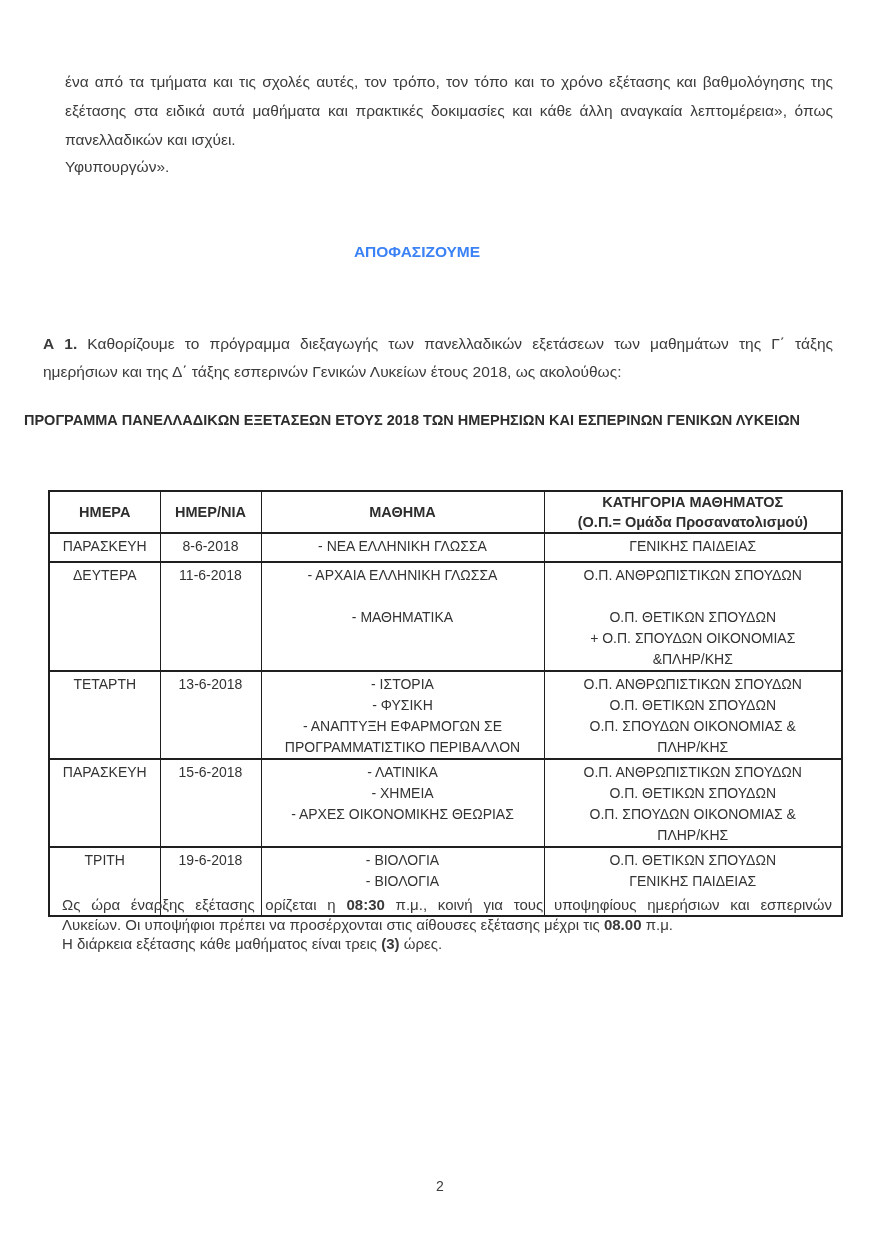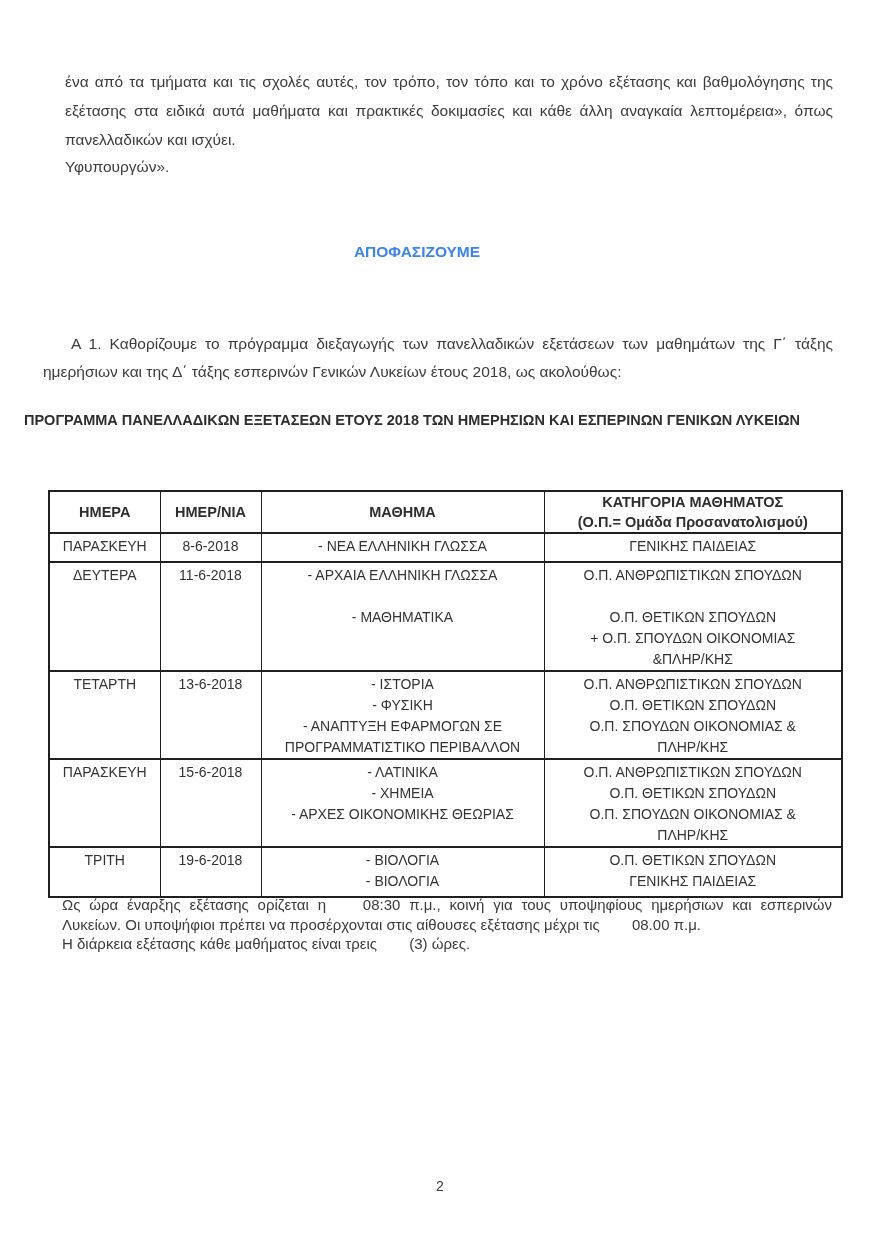--- a/index.html
+++ b/index.html
@@ -8,21 +8,21 @@
     background: #ffffff;
     font-family: "Liberation Sans", sans-serif;
     color: var(--text-color, #3b3b3b);
     position: relative;
     overflow: hidden;
   }
   .page { position: absolute; inset: 0; }
   .para { position: absolute; }
   .tl { display: block; }
   .tl.j { text-align: justify; text-align-last: justify; }
-  .b { font-weight: normal; margin-left: 28px; }
+  .b { font-weight: bold; }
 
   .p1 { left: 65px; top: 67px; width: 768px; font-size: 15.5px; line-height: 29px; }
   .p5 { left: 65px; top: 155px; width: 768px; font-size: 15.5px; line-height: 23px; }
 
   .heading {
     position: absolute; top: 243px; left: 417px; transform: translateX(-50%);
     font-weight: bold; font-size: 15.5px; color: #3b82f6; white-space: nowrap;
   }
   .a1 { left: 43px; top: 330px; width: 790px; font-size: 15.5px; line-height: 28px; }
 
@@ -45,21 +45,21 @@
   table.sched { border: 2px solid var(--border-color, #1f1f1f); }
   table.sched thead th {
     vertical-align: middle; font-weight: bold;
     font-size: 14.5px; line-height: 20px; height: 40px; color: #2e2e2e;
   }
   table.sched td { line-height: 21px; padding-top: 2px; }
   tbody tr:nth-child(1) { height: 29px; }
   tbody tr:nth-child(2) { height: 104px; }
   tbody tr:nth-child(3) { height: 79px; }
   tbody tr:nth-child(4) { height: 80px; }
-  tbody tr:nth-child(5) { height: 50px; }
+  tbody tr:nth-child(5) { height: 69px; }
   .cl { display: block; }
 
   .closing { left: 62px; top: 895px; width: 770px; font-size: 15px; line-height: 19.5px; }
 
   .page-number {
     position: absolute; top: 1178px; left: 0; width: 880px;
     text-align: center; font-size: 14px;
   }
 </style>
 </head>

